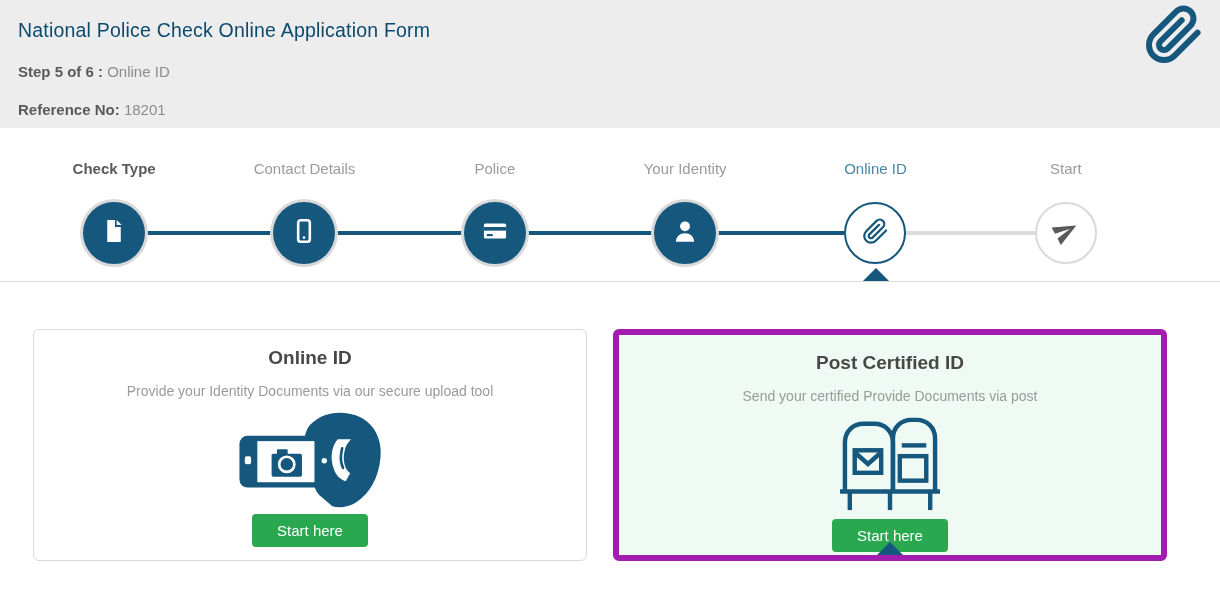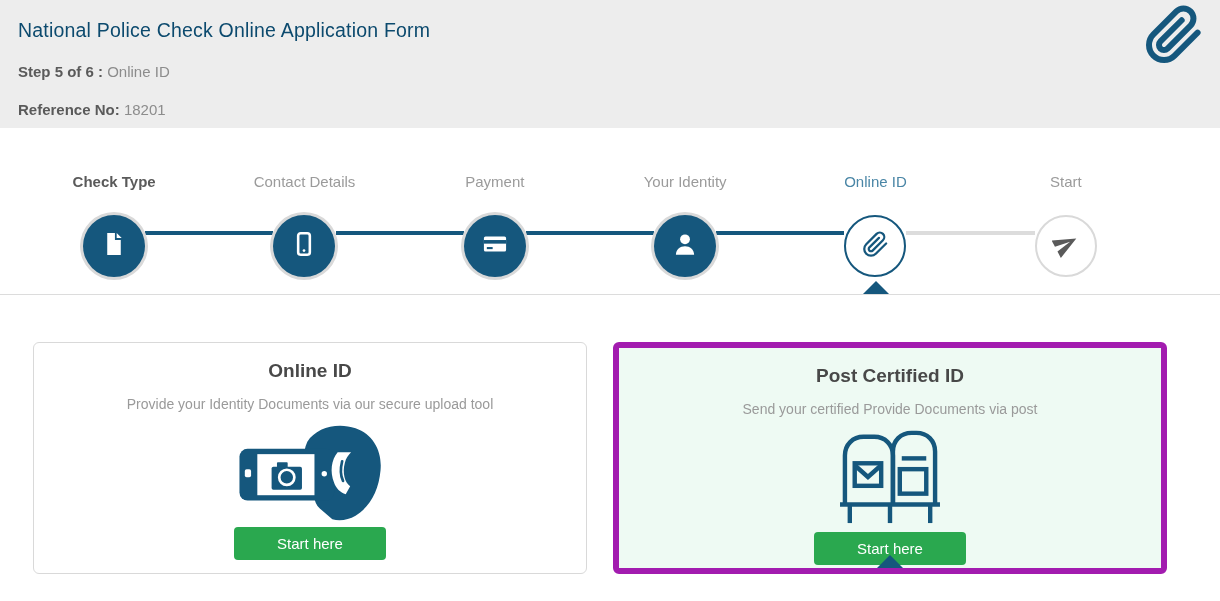--- a/index.html
+++ b/index.html
@@ -37,21 +37,20 @@
     display:flex;
     margin-left:19px;
     width:1142px;
   }
   .step { flex:1; position:relative; text-align:center; }
   .step .label {
     font-size:15px;
     color:#9b9b9b;
     height:18px;
     line-height:18px;
-    margin-top:13px;
   }
   .step.first .label { font-weight:700; color:#5a5a5a; }
   .step.active .label { color:#4a86a6; }
 
   .step::before, .step::after {
     content:"";
     position:absolute;
     top:71px;
     height:4px;
     background:#15577d;
@@ -101,21 +100,21 @@
   }
   .card.selected { border:6px solid #a21caf; background:#eefaf3; }
   .card h2 { padding-top:17px; font-size:19px; color:#484848; }
   .card .desc { margin-top:14px; font-size:14px; color:#9a9a9a; }
   .card .icon-wrap {
     height:104px; margin-top:8px;
     display:flex; align-items:center; justify-content:center;
   }
   .start-btn {
     margin-top:3px;
-    width:152px; padding:8px 0;
+    width:116px; padding:8px 0;
     background:#2aa84f; color:#fff;
     font-size:15px; font-family:inherit;
     border:none; border-radius:4px;
     cursor:pointer;
   }
   .selected-pointer {
     position:absolute;
     bottom:0; left:50%; margin-left:-13px;
     width:0; height:0;
     border-left:13px solid transparent;
@@ -164,21 +163,21 @@
         <span>
           <svg width="28" height="28" viewBox="0 0 24 24" fill="none" stroke="#ffffff" stroke-width="2.2">
             <rect x="7" y="2.8" width="10" height="18.4" rx="2.2"></rect>
             <circle cx="12" cy="17.6" r="1.15" fill="#ffffff" stroke="none"></circle>
           </svg>
         </span>
       </div>
     </div>
 
     <div class="step done">
-      <div class="label">Payment</div>
+      <div class="label">Police</div>
       <div class="circle">
         <span>
           <svg width="28" height="28" viewBox="0 0 24 24">
             <rect x="2.5" y="5.5" width="19" height="13" rx="1.4" fill="#ffffff"></rect>
             <rect x="2.5" y="8.6" width="19" height="3.1" fill="#15577d"></rect>
             <rect x="5" y="14.6" width="5" height="1.8" fill="#15577d"></rect>
           </svg>
         </span>
       </div>
     </div>

